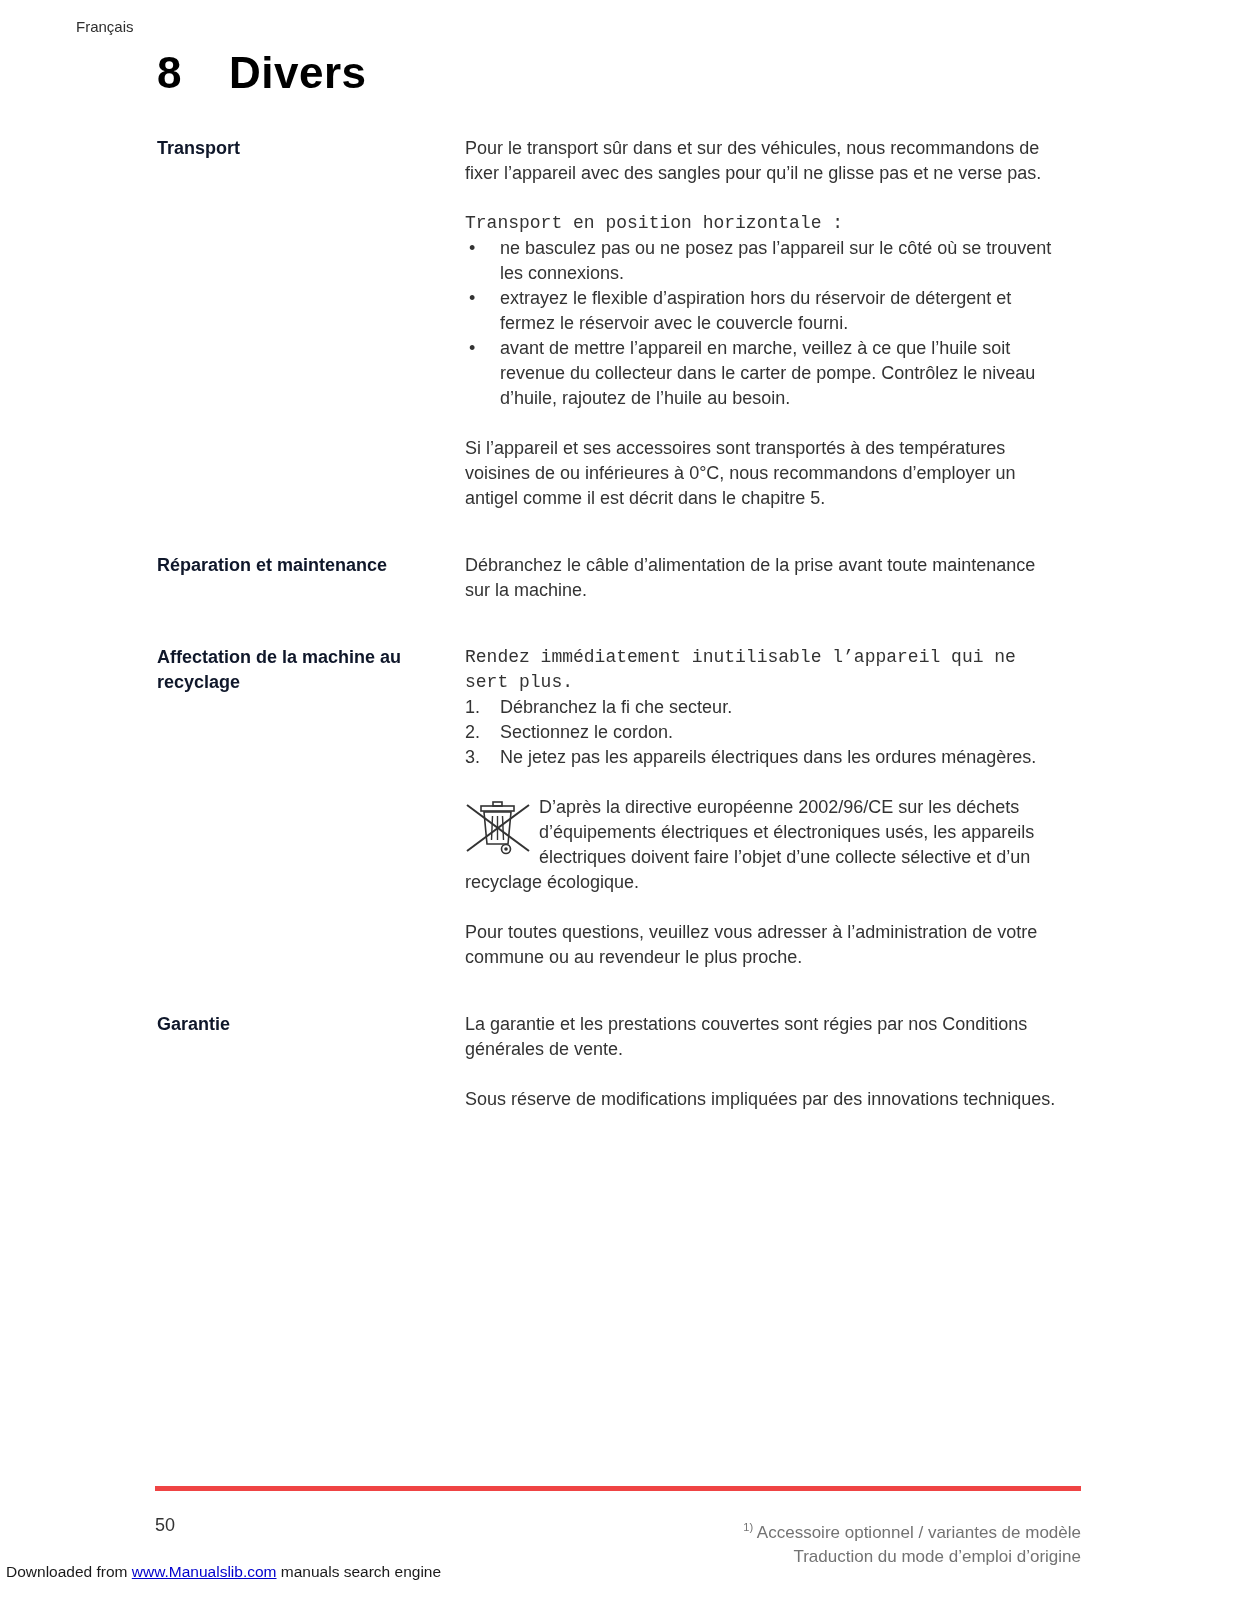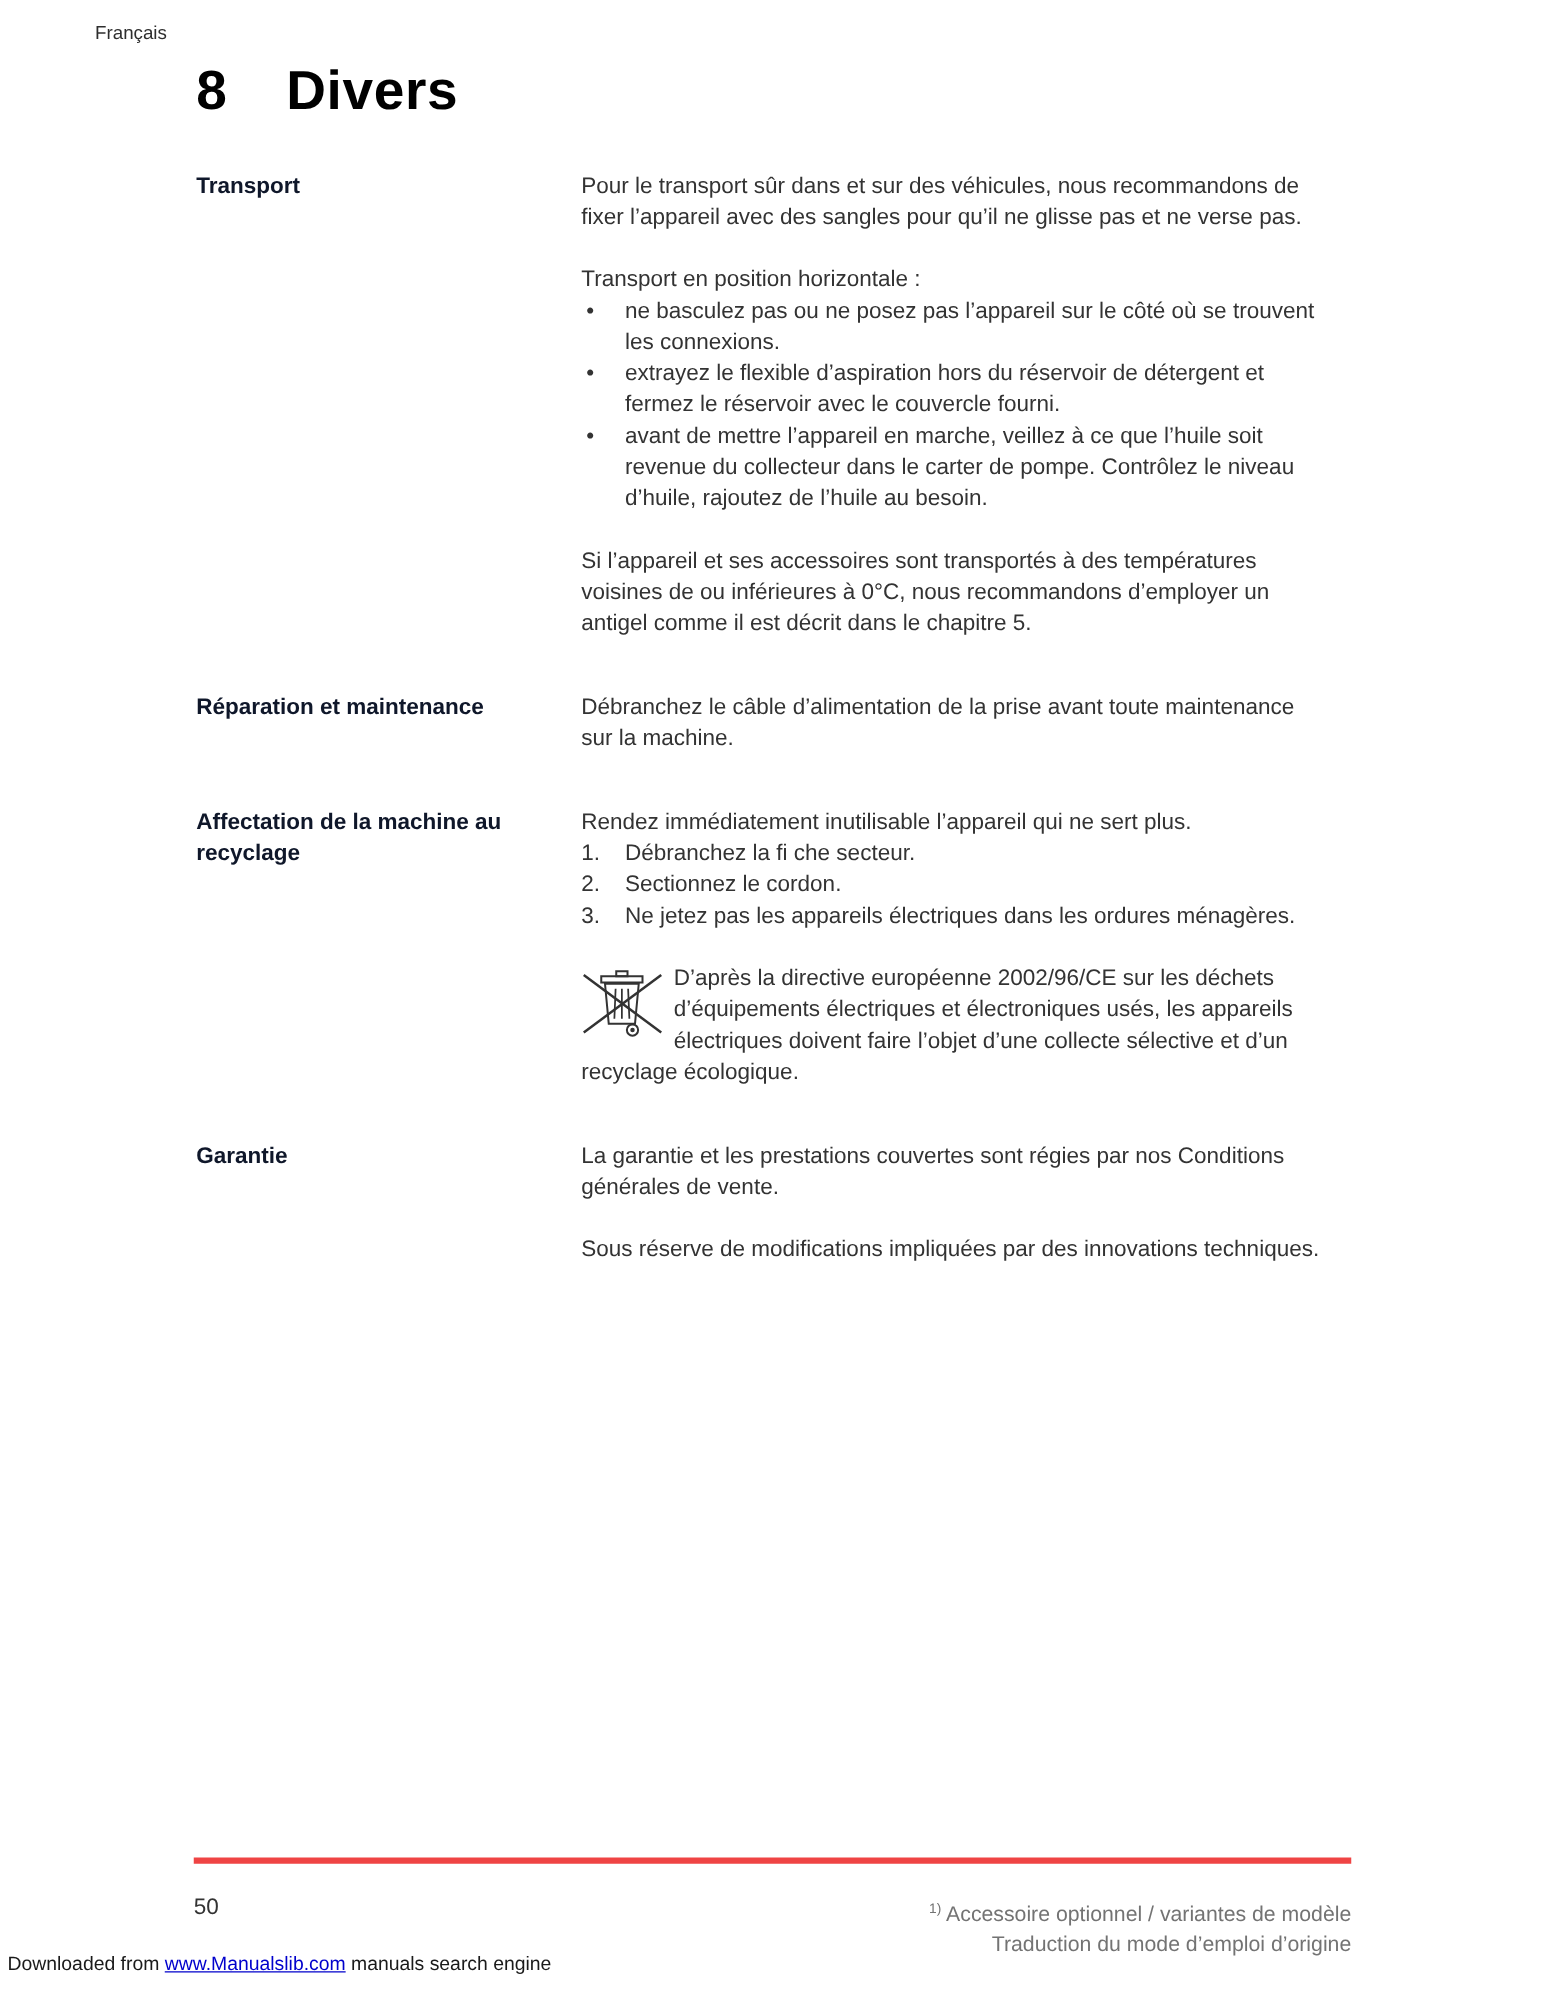--- a/index.html
+++ b/index.html
@@ -51,21 +51,21 @@
     padding-right: 20px;
   }
   .content-col {
     width: 600px;
     flex: 0 0 600px;
     font-size: 18px;
     line-height: 25px;
   }
   .para { margin-bottom: 25px; }
   .para:last-child { margin-bottom: 0; }
-  .para.tight { margin-bottom: 0; }
+  .para.tight { margin-bottom: 0; font-family: Liberation Mono, monospace; }
   ul.bullets, ol.steps {
     list-style: none;
     margin-bottom: 25px;
   }
   ul.bullets li, ol.steps li {
     display: flex;
     align-items: flex-start;
   }
   ul.bullets .marker {
     flex: 0 0 35px;
@@ -192,20 +192,21 @@
 
             <circle cx="41" cy="50" r="4.5" stroke="#333" stroke-width="1.6" fill="#ffffff"></circle>
             <circle cx="41" cy="50" r="1.8" fill="#333"></circle>
 
             <line x1="2" y1="6" x2="64" y2="52" stroke="#333" stroke-width="2"></line>
             <line x1="64" y1="6" x2="2" y2="52" stroke="#333" stroke-width="2"></line>
           </svg>
         </span>
         <span>D’après la directive européenne 2002/96/CE sur les déchets d’équipements électriques et électroniques usés, les appareils électriques doivent faire l’objet d’une collecte sélective et d’un recyclage écologique.</span>
       </div>
+      <p class="para">Pour toutes questions, veuillez vous adresser à l’administration de votre commune ou au revendeur le plus proche.</p>
     </div>
   </div>
 
   <div class="section">
     <div class="label-col">Garantie</div>
     <div class="content-col">
       <p class="para">La garantie et les prestations couvertes sont régies par nos Conditions générales de vente.</p>
       <p class="para">Sous réserve de modifications impliquées par des innovations techniques.</p>
     </div>
   </div>

